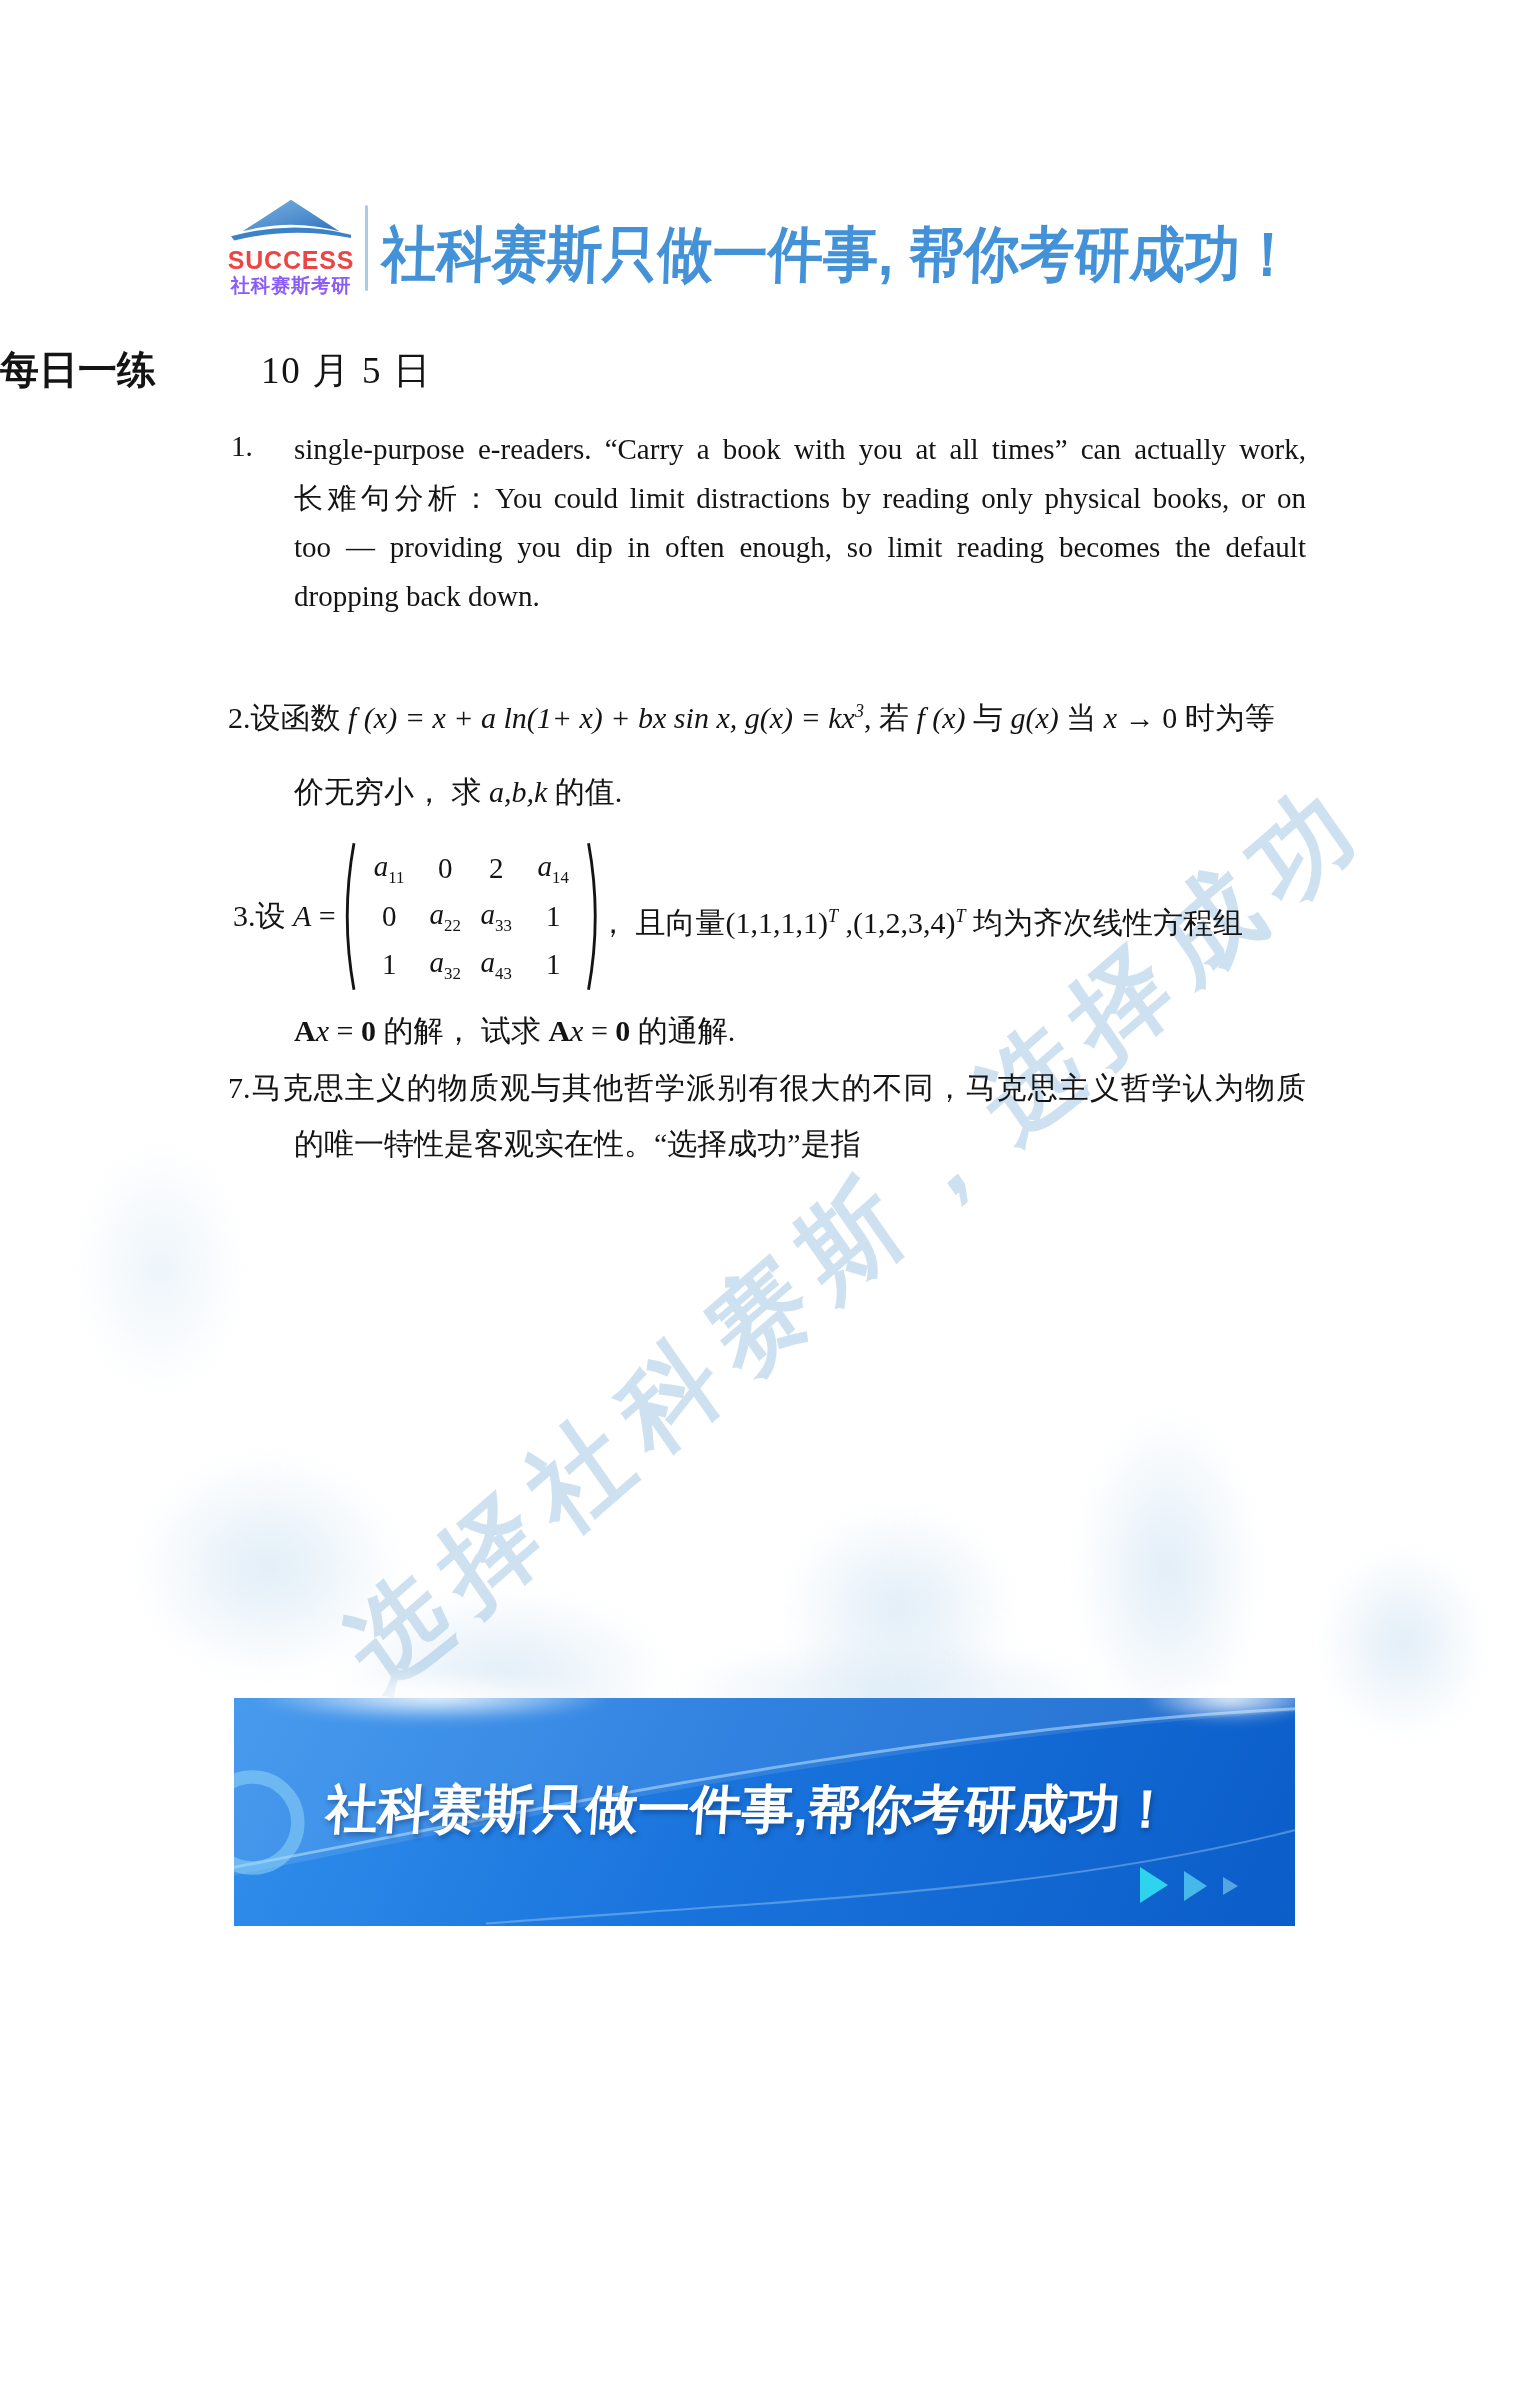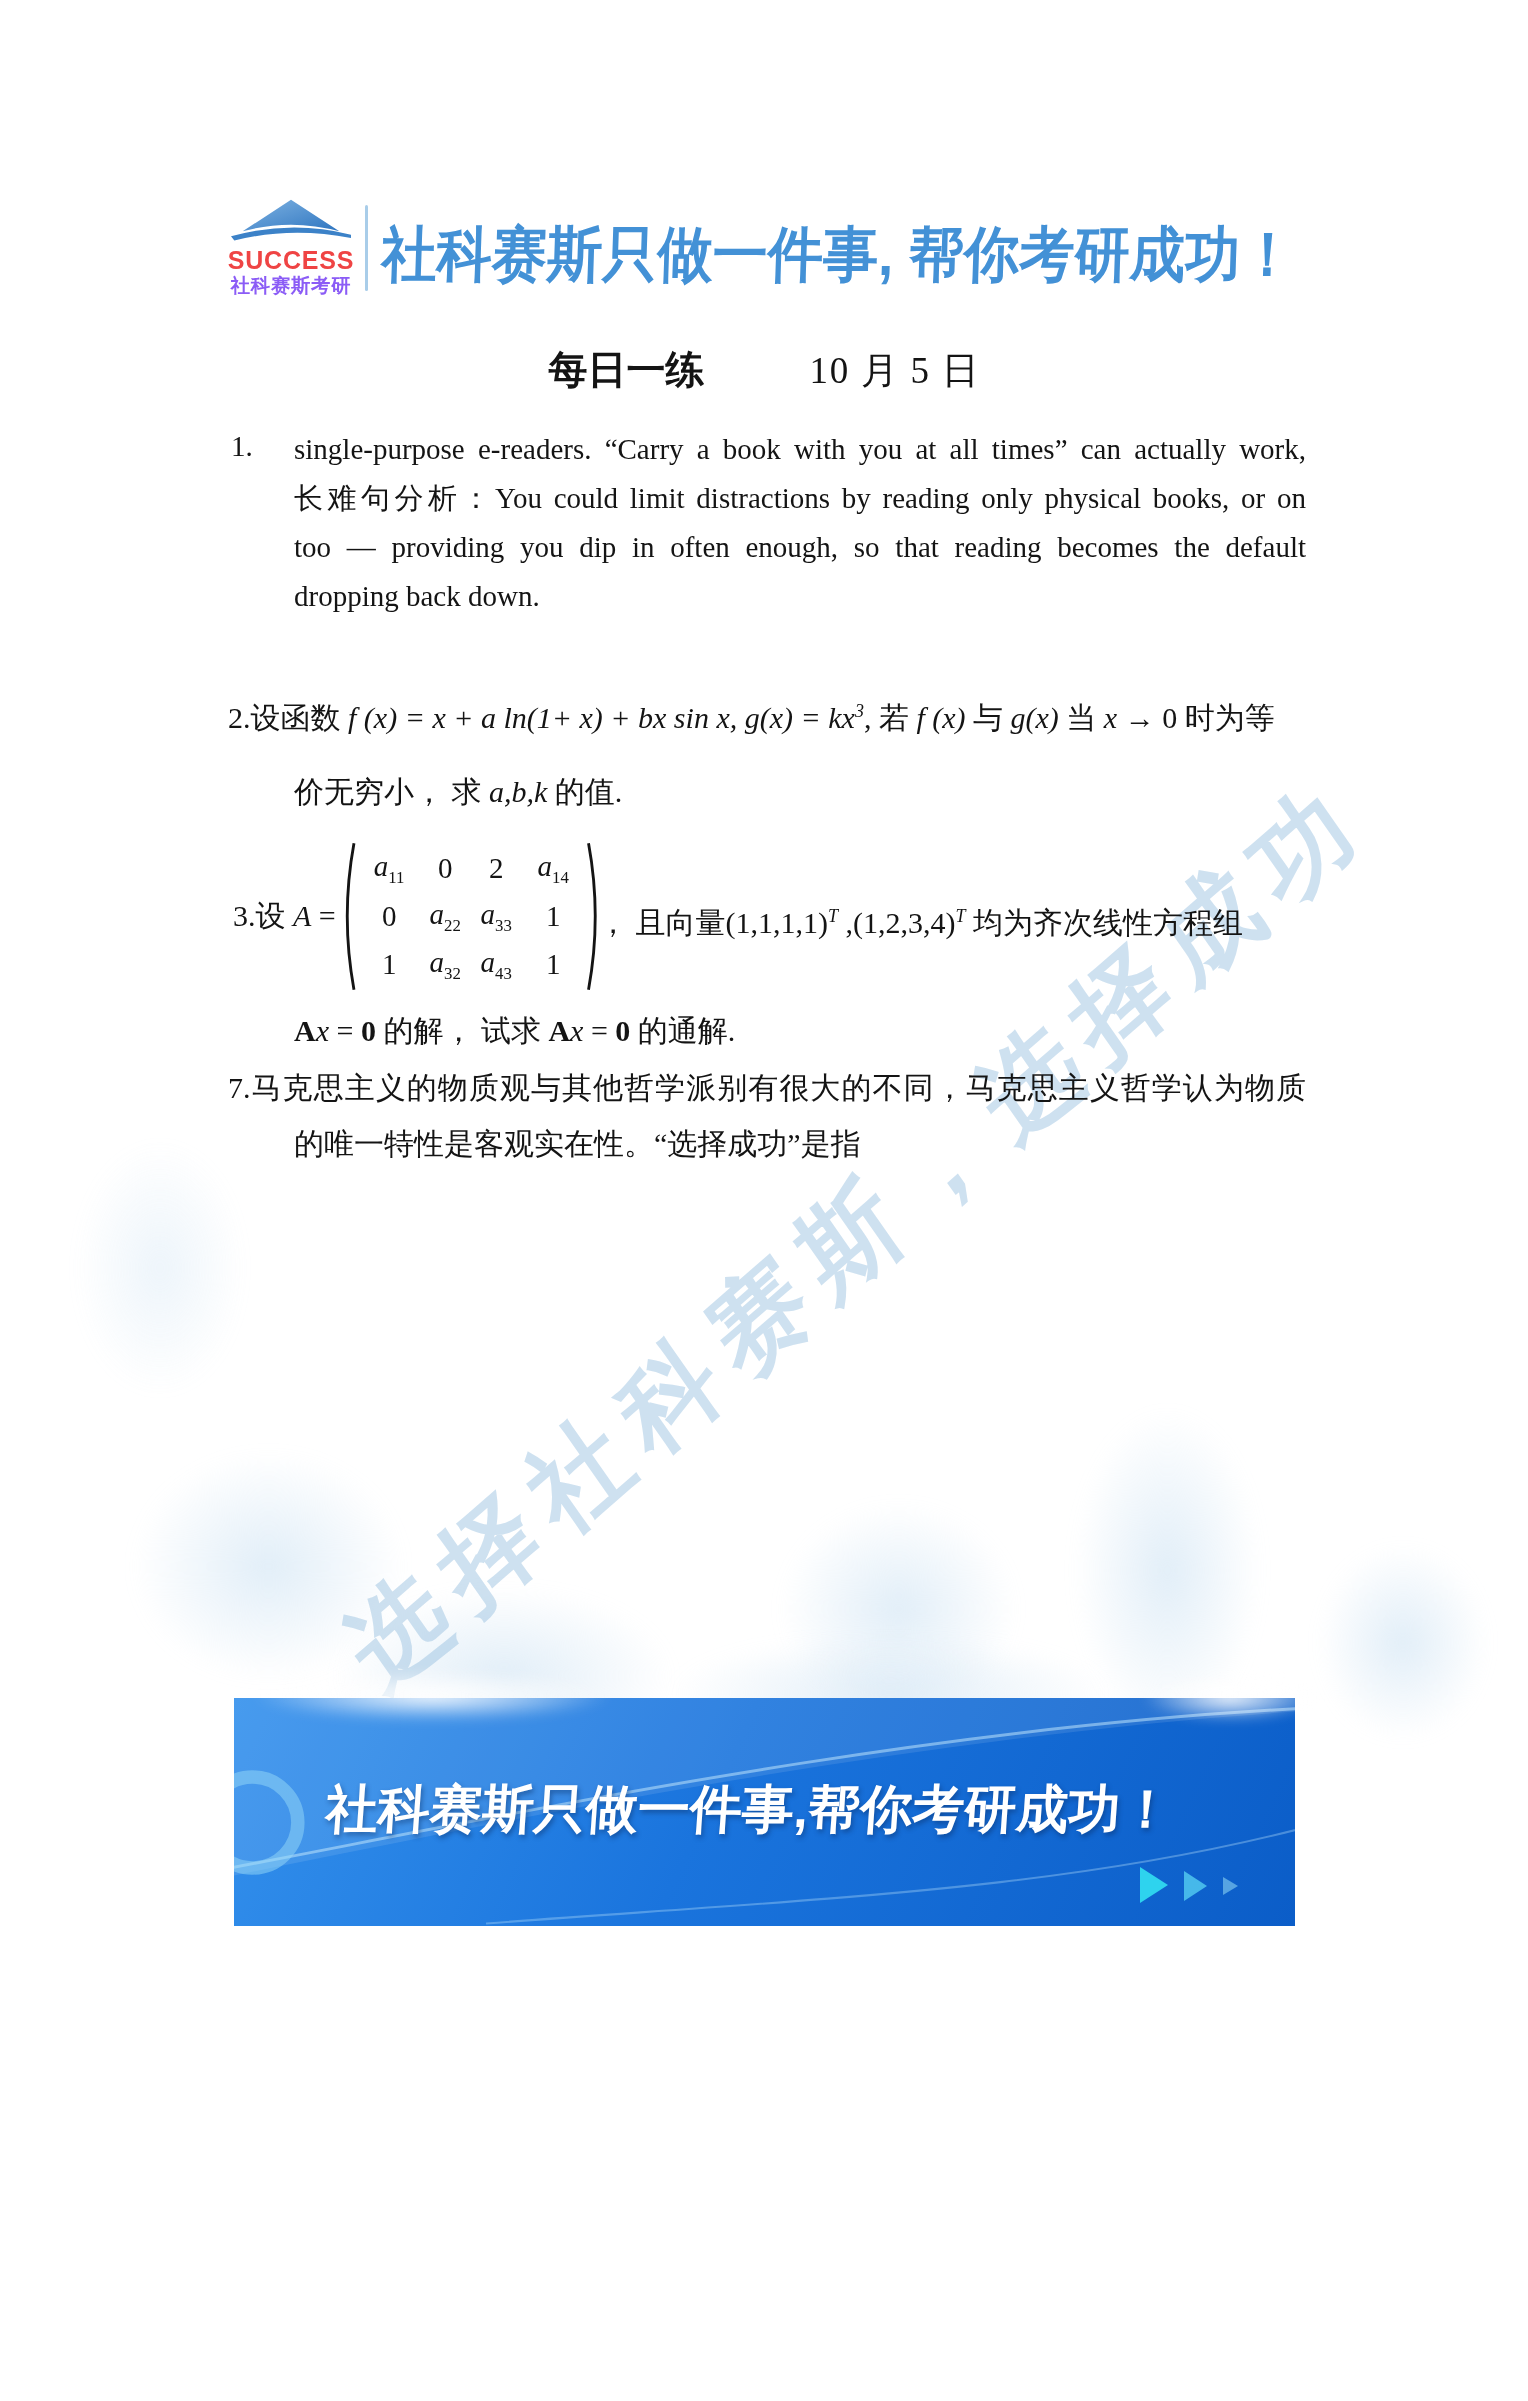--- a/index.html
+++ b/index.html
@@ -27,21 +27,21 @@
   .logo-brand{font-family:"Liberation Sans",sans-serif;font-weight:bold;font-size:25px;
               letter-spacing:0.8px;color:#ef4444;line-height:27px;}
   .logo-sub{font-family:"Liberation Sans",sans-serif;font-weight:bold;font-size:19.3px;
             letter-spacing:0.8px;color:#8b5cf6;line-height:22px;margin-top:0.8px;}
   .header-divider{left:365px;top:205px;width:3.4px;height:86px;background:#a9cde9;border-radius:1.7px;z-index:2;}
   .header-slogan{left:383px;top:210px;z-index:2;white-space:nowrap;
                  font-family:"Liberation Sans",sans-serif;font-weight:bold;font-size:60px;line-height:89px;
                  color:#4391d6;transform:scaleX(.92) skewX(-2deg);transform-origin:left top;}
 
   
-  .doc-title{left:0;top:343px;width:1529px;text-align:center;z-index:2;white-space:nowrap;}
+  .doc-title{left:0;top:343px;width:1529px;z-index:2;white-space:nowrap;}
   .doc-title .t1{font-weight:bold;font-size:39px;margin-right:105px;}
   .doc-title .t2{font-size:37px;letter-spacing:1.7px;}
 
   
   .q-num{font-size:29px;z-index:2;}
   .jblock{width:1012px;font-size:29px;line-height:49px;z-index:2;}
   .jline{text-align:justify;text-align-last:justify;text-justify:inter-word;}
   .jline.last{text-align-last:left;}
   .segline{white-space:nowrap;font-size:30px;line-height:42px;z-index:2;}
   .sg-cn{font-family:"Liberation Serif",serif;}
@@ -120,21 +120,21 @@
   <div class="abs header-slogan">社科赛斯只做一件事, 帮你考研成功！</div>
 
   <div class="abs doc-title">
     <span class="t1">每日一练</span><span class="t2">10 月 5 日</span>
   </div>
 
   <div class="abs q-num q1-num">1.</div>
   <div class="abs jblock q1-body">
     <div class="jline">single-purpose e-readers. “Carry a book with you at all times” can actually work,</div>
     <div class="jline">长难句分析：You could limit distractions by reading only physical books, or on</div>
-    <div class="jline">too — providing you dip in often enough, so that reading becomes the default</div>
+    <div class="jline">too — providing you dip in often enough, so limit reading becomes the default</div>
     <div class="jline last">dropping back down.</div>
   </div>
 
   <div class="abs segline q2-l1"><span class="sg-cn">2.设函数 </span><span class="sg-mi">f (x) = x + a ln(1+ x) + bx sin x, g(x) = kx</span><span class="sg-sup">3</span><span class="sg-m">, </span><span class="sg-cn">若 </span><span class="sg-mi">f (x)</span><span class="sg-cn"> 与 </span><span class="sg-mi">g(x)</span><span class="sg-cn"> 当 </span><span class="sg-mi">x </span><span class="sg-m">→ 0</span><span class="sg-cn"> 时为等</span></div>
   <div class="abs segline q2-l2"><span class="sg-cn">价无穷小， 求 </span><span class="sg-mi">a,b,k</span><span class="sg-cn"> 的值.</span></div>
 
   <div class="abs segline q3-lead"><span class="sg-cn">3.设 </span><span class="sg-mi">A</span><span class="sg-m"> = </span></div>
   <div class="abs matrix">
     <svg width="18.5" height="153" viewBox="0 0 22 182">
       <path d="M19 4 Q3 91 19 178" stroke="#141414" stroke-width="3.4" fill="none"></path>

